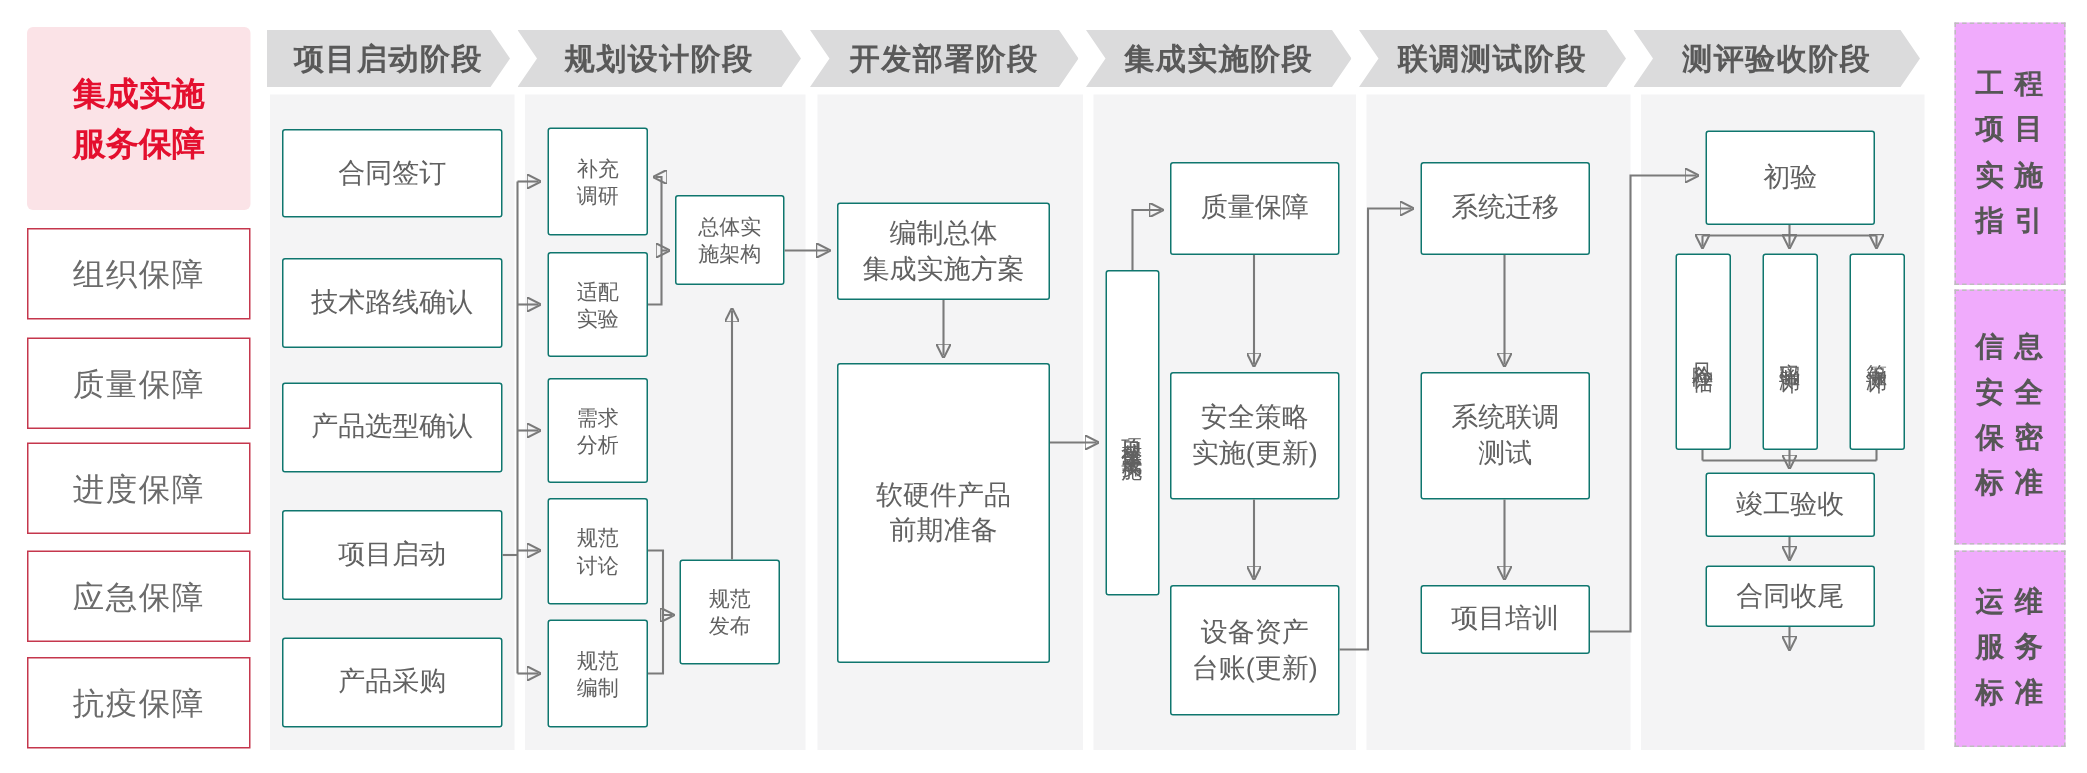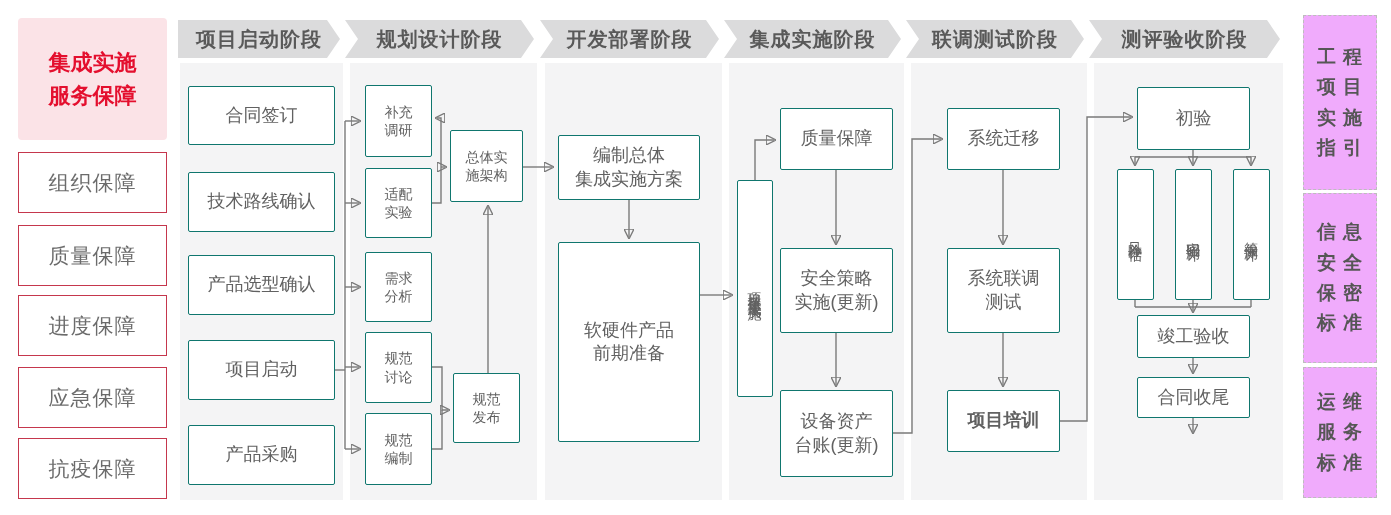--- a/index.html
+++ b/index.html
@@ -77,41 +77,41 @@
   <div class="box sm" style="left:365px;top:85px;width:67px;height:72px;">补充
 调研</div>
   <div class="box sm" style="left:365px;top:168px;width:67px;height:70px;">适配
 实验</div>
   <div class="box sm" style="left:365px;top:252px;width:67px;height:70px;">需求
 分析</div>
   <div class="box sm" style="left:365px;top:332px;width:67px;height:71px;">规范
 讨论</div>
   <div class="box sm" style="left:365px;top:413px;width:67px;height:72px;">规范
 编制</div>
-  <div class="box sm" style="left:450px;top:130px;width:73px;height:72px;">总体实
+  <div class="box sm" style="left:450px;top:130px;width:73px;height:60px;">总体实
 施架构</div>
   <div class="box sm" style="left:453px;top:373px;width:67px;height:70px;">规范
 发布</div>
 
   <div class="box" style="left:558px;top:135px;width:142px;height:65px;">编制总体
 集成实施方案</div>
   <div class="box" style="left:558px;top:242px;width:142px;height:200px;">软硬件产品
 前期准备</div>
 
   <div class="box sm vtext" style="left:737px;top:180px;width:36px;height:217px;">项目整体集成实施</div>
   <div class="box" style="left:780px;top:108px;width:113px;height:62px;">质量保障</div>
   <div class="box" style="left:780px;top:248px;width:113px;height:85px;">安全策略
 实施(更新)</div>
   <div class="box" style="left:780px;top:390px;width:113px;height:87px;">设备资产
 台账(更新)</div>
 
   <div class="box" style="left:947px;top:108px;width:113px;height:62px;">系统迁移</div>
   <div class="box" style="left:947px;top:248px;width:113px;height:85px;">系统联调
 测试</div>
-  <div class="box" style="left:947px;top:390px;width:113px;height:62px;font-weight:bold;">项目培训</div>
+  <div class="box" style="left:947px;top:390px;width:113px;height:46px;">项目培训</div>
 
   <div class="box" style="left:1137px;top:87px;width:113px;height:63px;">初验</div>
   <div class="box sm vtext" style="left:1117px;top:169px;width:37px;height:131px;">风险评估</div>
   <div class="box sm vtext" style="left:1175px;top:169px;width:37px;height:131px;">密码测评</div>
   <div class="box sm vtext" style="left:1233px;top:169px;width:37px;height:131px;">等保测评</div>
   <div class="box" style="left:1137px;top:315px;width:113px;height:43px;">竣工验收</div>
   <div class="box" style="left:1137px;top:377px;width:113px;height:41px;">合同收尾</div>
 
   <div class="std" style="top:15px;height:175px;">工程
 项目

